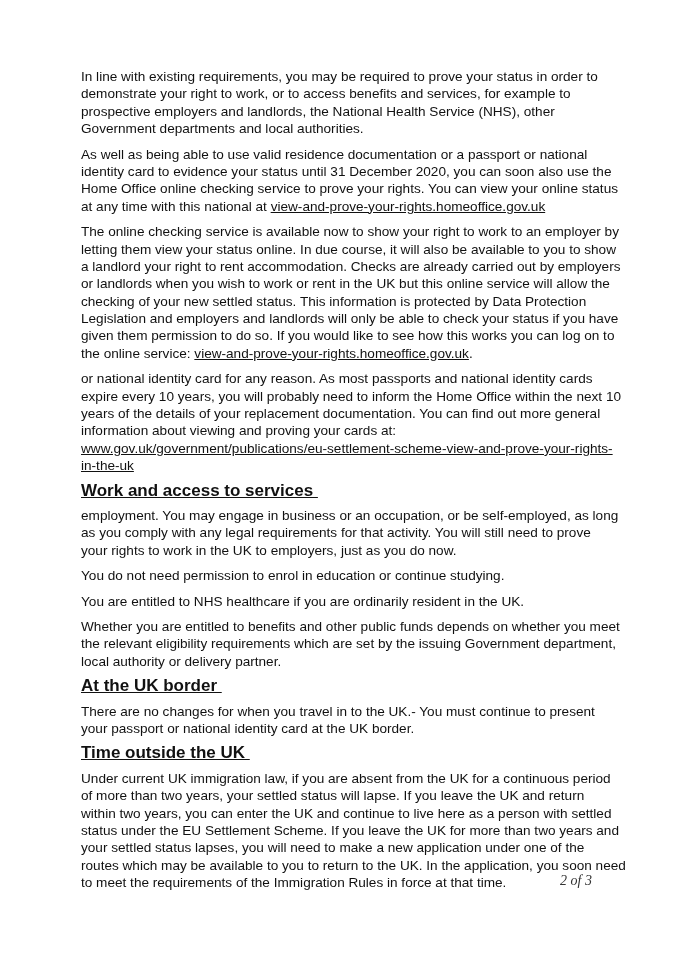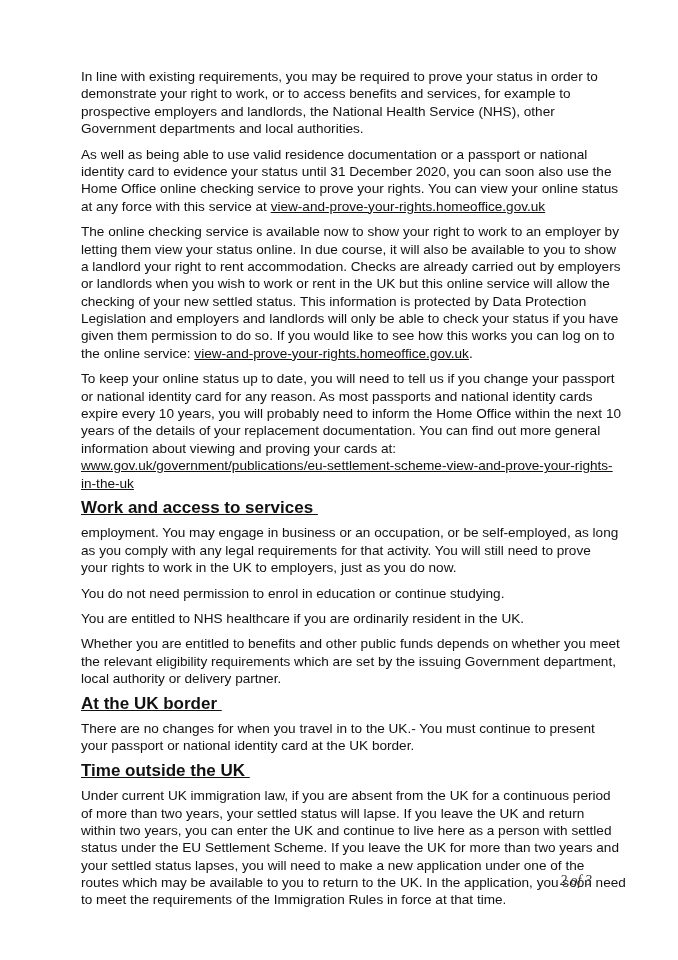--- a/index.html
+++ b/index.html
@@ -63,36 +63,35 @@
     <span class="line">In line with existing requirements, you may be required to prove your status in order to</span>
     <span class="line">demonstrate your right to work, or to access benefits and services, for example to</span>
     <span class="line">prospective employers and landlords, the National Health Service (NHS), other</span>
     <span class="line">Government departments and local authorities.</span>
   </div>
 
   <div class="para">
     <span class="line">As well as being able to use valid residence documentation or a passport or national</span>
     <span class="line">identity card to evidence your status until 31 December 2020, you can soon also use the</span>
     <span class="line">Home Office online checking service to prove your rights. You can view your online status</span>
-    <span class="line"><span style="white-space:pre">at any force with this service at </span><a class="link">view-and-prove-your-rights.homeoffice.gov.uk</a></span>
+    <span class="line"><span style="white-space:pre">at any time with this national at </span><a class="link">view-and-prove-your-rights.homeoffice.gov.uk</a></span>
   </div>
 
   <div class="para">
     <span class="line">The online checking service is available now to show your right to work to an employer by</span>
     <span class="line">letting them view your status online. In due course, it will also be available to you to show</span>
     <span class="line">a landlord your right to rent accommodation. Checks are already carried out by employers</span>
     <span class="line">or landlords when you wish to work or rent in the UK but this online service will allow the</span>
     <span class="line">checking of your new settled status. This information is protected by Data Protection</span>
     <span class="line">Legislation and employers and landlords will only be able to check your status if you have</span>
     <span class="line">given them permission to do so. If you would like to see how this works you can log on to</span>
     <span class="line"><span style="white-space:pre">the online service: </span><a class="link">view-and-prove-your-rights.homeoffice.gov.uk</a><span>.</span></span>
   </div>
 
   <div class="para">
-    <span class="line">To keep your online status up to date, you will need to tell us if you change your passport</span>
     <span class="line">or national identity card for any reason. As most passports and national identity cards</span>
     <span class="line">expire every 10 years, you will probably need to inform the Home Office within the next 10</span>
     <span class="line">years of the details of your replacement documentation. You can find out more general</span>
     <span class="line">information about viewing and proving your cards at:</span>
     <span class="line"><a class="link">www.gov.uk/government/publications/eu-settlement-scheme-view-and-prove-your-rights-</a></span>
     <span class="line"><a class="link">in-the-uk</a></span>
   </div>
 
   <div class="heading">Work and access to services </div>
 

